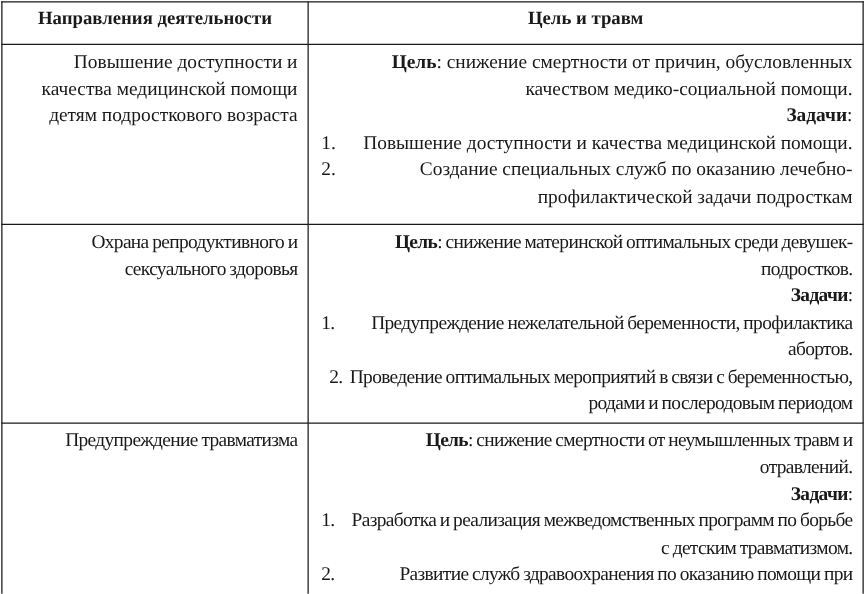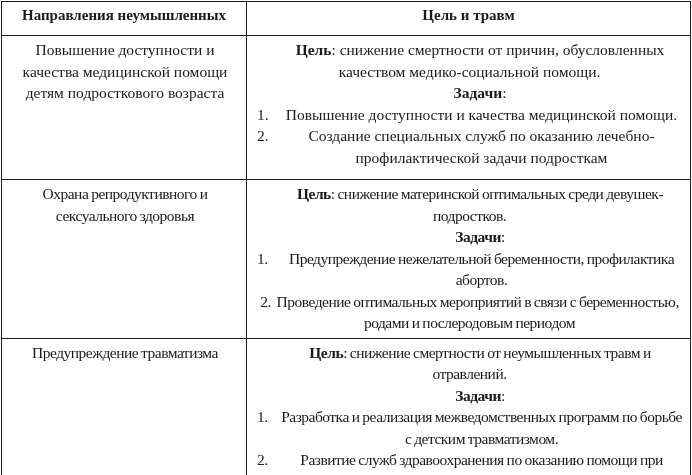--- a/index.html
+++ b/index.html
@@ -9,21 +9,21 @@
     width: 690px;
     margin: 1px 0 0 1px;
     font-family: "Liberation Serif", "DejaVu Serif", serif;
     color: #1a1a1a;
     font-size: 15.5px;
     line-height: 21.5px;
   }
   th, td {
     border: 1.5px solid #1a1a1a;
     vertical-align: top;
-    text-align: center;
+    text-align: right;
   }
   th {
     font-weight: bold;
     text-align: center;
     height: 30px;
     padding: 3px 8px 0 8px;
     font-size: 15px;
   }
   col.c1 { width: 245px; }
   td { padding: 3px 8px 4px 10px; }
@@ -41,21 +41,21 @@
 </head>
 <body>
 
 <table>
   <colgroup>
       <col class="c1">
       <col>
     </colgroup>
   <thead>
     <tr>
-      <th>Направления неумышленных</th>
+      <th>Направления деятельности</th>
       <th>Цель и травм</th>
     </tr>
   </thead>
   <tbody>
 
     <tr class="r1">
       <td>
         <span>Повышение доступности и качества медицинской помощи детям подросткового возраста</span>
       </td>
       <td class="goal">

